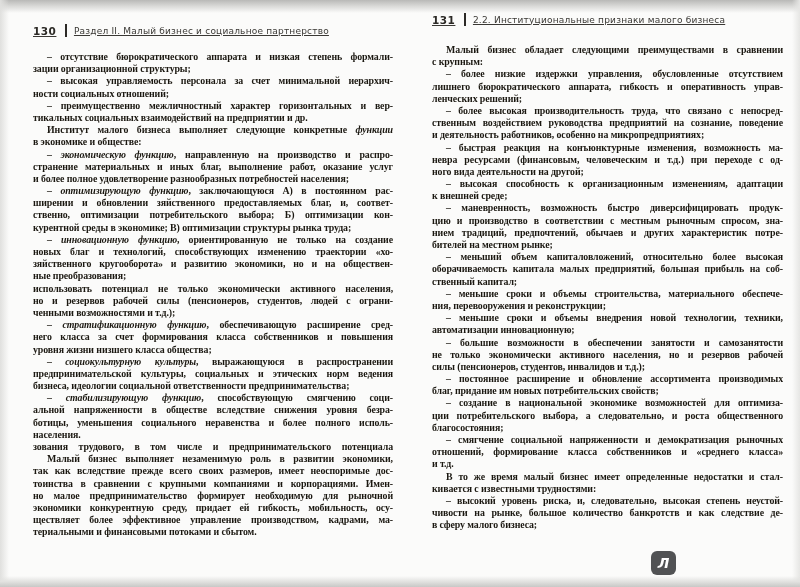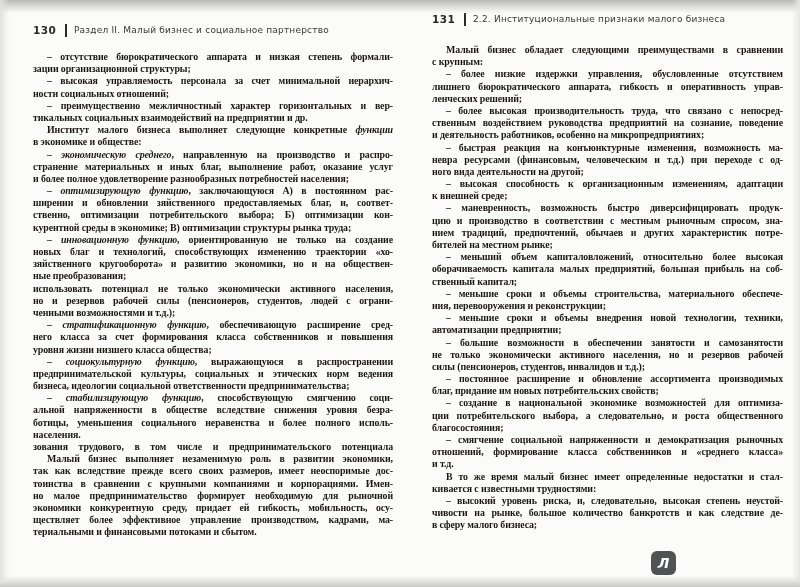--- a/index.html
+++ b/index.html
@@ -27,21 +27,21 @@
 
   .page { position: absolute; color: #1b1811; }
   .page-130 { left: 33px; top: 24px; width: 360px; }
   .page-131 { left: 432px; top: 13px; width: 351px; }
 
   .running-head {
     font-family: "DejaVu Sans", sans-serif;
     font-size: 9px; line-height: 12px;
     color: #3a3834;
     white-space: nowrap;
-    display: flex; align-items: flex-start;
+    display: flex; align-items: center; text-decoration: underline;
   }
   .running-head .pagenum {
     font-weight: bold; font-size: 10.5px; letter-spacing: 0.5px; color: #2c2a26;
   }
   .running-head .divider {
     display: inline-block; width: 1.5px; height: 13px;
     background: #2c2a26; margin: 0 7px 0 9px;
   }
   .running-head .rh-title { letter-spacing: 0.2px; }
 
@@ -93,38 +93,38 @@
     </div>
     <div class="page-body">
         <div class="line first">– отсутствие бюрократического аппарата и низкая степень формали-</div>
         <div class="line last">зации организационной структуры;</div>
         <div class="line first">– высокая управляемость персонала за счет минимальной иерархич-</div>
         <div class="line last">ности социальных отношений;</div>
         <div class="line first">– преимущественно межличностный характер горизонтальных и вер-</div>
         <div class="line last">тикальных социальных взаимодействий на предприятии и др.</div>
         <div class="line first"><span>Институт малого бизнеса выполняет следующие конкретные </span><span class="it">функции</span></div>
         <div class="line last">в экономике и обществе:</div>
-        <div class="line first"><span>– </span><span class="it">экономическую среднего</span><span>, направленную на производство и распро-</span></div>
+        <div class="line first"><span>– </span><span class="it">экономическую функцию</span><span>, направленную на производство и распро-</span></div>
         <div class="line">странение материальных и иных благ, выполнение работ, оказание услуг</div>
         <div class="line last">и более полное удовлетворение разнообразных потребностей населения;</div>
         <div class="line first"><span>– </span><span class="it">оптимизирующую функцию</span><span>, заключающуюся А) в постоянном рас-</span></div>
         <div class="line">ширении и обновлении зяйственного предоставляемых благ, и, соответ-</div>
         <div class="line">ственно, оптимизации потребительского выбора; Б) оптимизации кон-</div>
         <div class="line last">курентной среды в экономике; В) оптимизации структуры рынка труда;</div>
         <div class="line first"><span>– </span><span class="it">инновационную функцию</span><span>, ориентированную не только на создание</span></div>
         <div class="line">новых благ и технологий, способствующих изменению траектории «хо-</div>
         <div class="line">зяйственного кругооборота» и развитию экономики, но и на обществен-</div>
         <div class="line last">ные преобразования;</div>
         <div class="line">использовать потенциал не только экономически активного населения,</div>
         <div class="line">но и резервов рабочей силы (пенсионеров, студентов, людей с ограни-</div>
         <div class="line last">ченными возможностями и т.д.);</div>
         <div class="line first"><span>– </span><span class="it">стратификационную функцию</span><span>, обеспечивающую расширение сред-</span></div>
         <div class="line">него класса за счет формирования класса собственников и повышения</div>
         <div class="line last">уровня жизни низшего класса общества;</div>
-        <div class="line first"><span>– </span><span class="it">социокультурную функцию</span><span>, выражающуюся в распространении</span></div>
+        <div class="line first"><span>– </span><span class="it">социокультурную культуры</span><span>, выражающуюся в распространении</span></div>
         <div class="line">предпринимательской культуры, социальных и этических норм ведения</div>
         <div class="line last">бизнеса, идеологии социальной ответственности предпринимательства;</div>
         <div class="line first"><span>– </span><span class="it">стабилизирующую функцию</span><span>, способствующую смягчению соци-</span></div>
         <div class="line">альной напряженности в обществе вследствие снижения уровня безра-</div>
         <div class="line">ботицы, уменьшения социального неравенства и более полного исполь-</div>
         <div class="line last">населения.</div>
         <div class="line">зования трудового, в том числе и предпринимательского потенциала</div>
         <div class="line first">Малый бизнес выполняет незаменимую роль в развитии экономики,</div>
         <div class="line">так как вследствие прежде всего своих размеров, имеет неоспоримые дос-</div>
         <div class="line">тоинства в сравнении с крупными компаниями и корпорациями. Имен-</div>
@@ -158,21 +158,21 @@
         <div class="line first">– маневренность, возможность быстро диверсифицировать продук-</div>
         <div class="line">цию и производство в соответствии с местным рыночным спросом, зна-</div>
         <div class="line">нием традиций, предпочтений, обычаев и других характеристик потре-</div>
         <div class="line last">бителей на местном рынке;</div>
         <div class="line first">– меньший объем капиталовложений, относительно более высокая</div>
         <div class="line">оборачиваемость капитала малых предприятий, большая прибыль на соб-</div>
         <div class="line last">ственный капитал;</div>
         <div class="line first">– меньшие сроки и объемы строительства, материального обеспече-</div>
         <div class="line last">ния, перевооружения и реконструкции;</div>
         <div class="line first">– меньшие сроки и объемы внедрения новой технологии, техники,</div>
-        <div class="line last">автоматизации предприятии;</div>
+        <div class="line last">автоматизации инновационную;</div>
         <div class="line first">– большие возможности в обеспечении занятости и самозанятости</div>
         <div class="line">не только экономически активного населения, но и резервов рабочей</div>
         <div class="line last">силы (пенсионеров, студентов, инвалидов и т.д.);</div>
         <div class="line first">– постоянное расширение и обновление ассортимента производимых</div>
         <div class="line last">благ, придание им новых потребительских свойств;</div>
         <div class="line first">– создание в национальной экономике возможностей для оптимиза-</div>
         <div class="line">ции потребительского выбора, а следовательно, и роста общественного</div>
         <div class="line last">благосостояния;</div>
         <div class="line first">– смягчение социальной напряженности и демократизация рыночных</div>
         <div class="line">отношений, формирование класса собственников и «среднего класса»</div>

